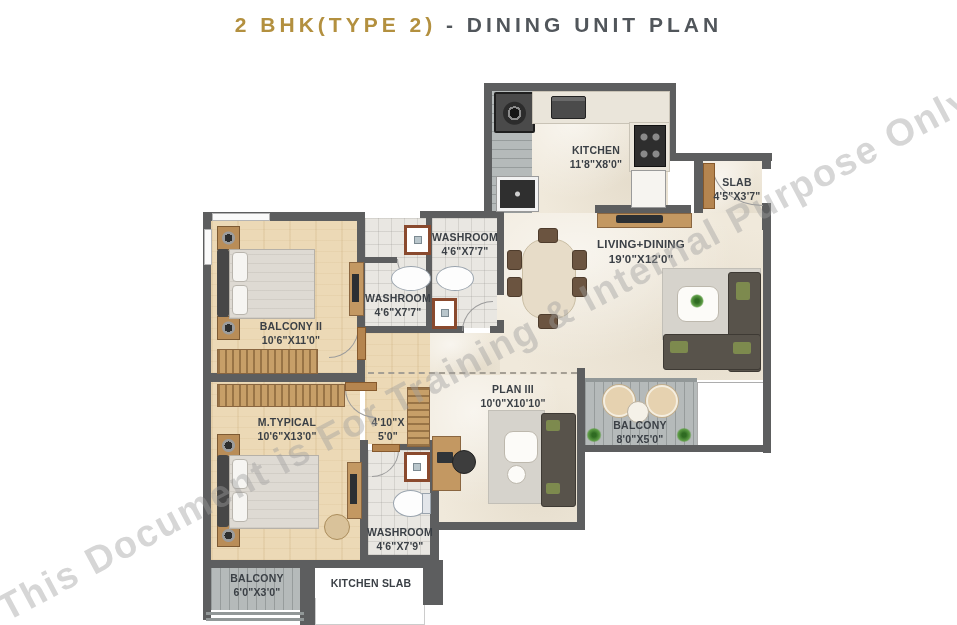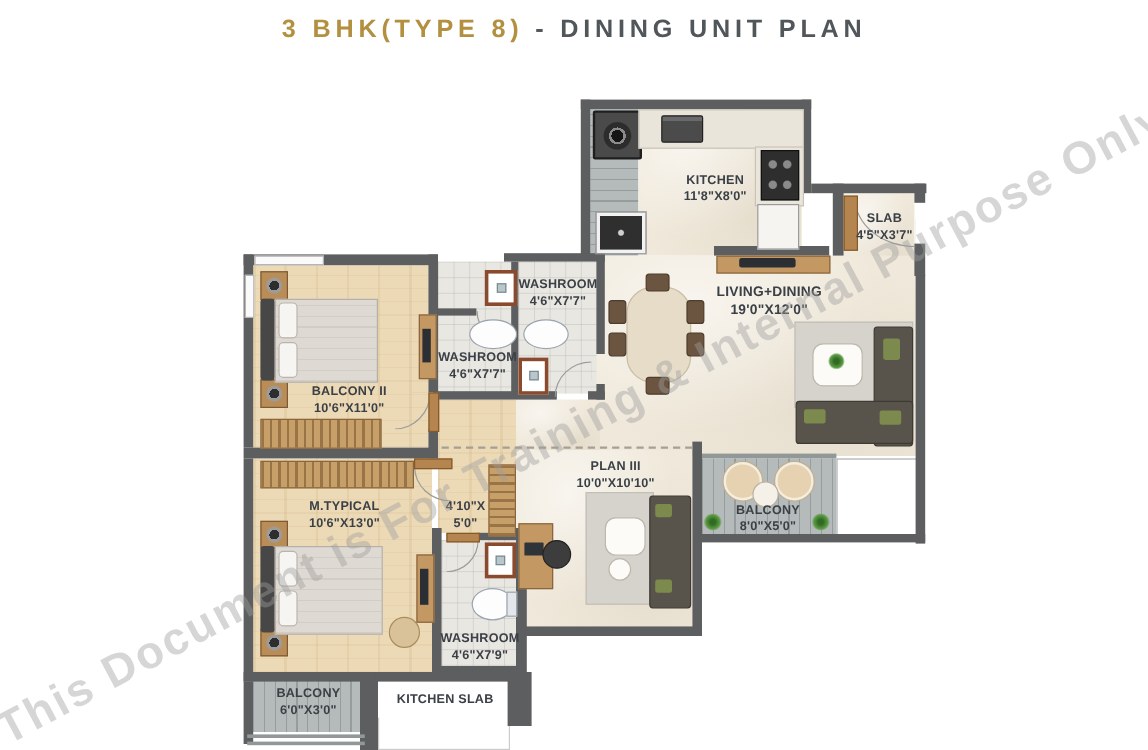--- a/index.html
+++ b/index.html
@@ -64,21 +64,21 @@
   .lbl.big{font-size:11.5px;}
   .watermark{position:absolute;left:-85px;top:332px;width:1140px;text-align:center;
        transform:rotate(-28deg);font-size:38px;font-weight:700;letter-spacing:2px;
        color:#9e9e9e;opacity:.42;white-space:nowrap;z-index:60;pointer-events:none;}
 </style>
 </head>
 <body>
 
 <div class="stage">
 
-  <div class="title"><span class="t-accent">3 BHK(TYPE 8)</span><span> - DINING UNIT PLAN</span></div>
+  <div class="title"><span class="t-accent">2 BHK(TYPE 2)</span><span> - DINING UNIT PLAN</span></div>
 
   <div class="floor deckh" style="left:492px;top:91px;width:40px;height:122px"></div>
   <div class="floor marble" style="left:532px;top:91px;width:136px;height:122px"></div>
   <div class="floor marble" style="left:703px;top:161px;width:59px;height:68px"></div>
   <div class="floor marble" style="left:497px;top:213px;width:266px;height:167px"></div>
   <div class="floor marble" style="left:430px;top:333px;width:70px;height:47px"></div>
   <div class="floor tile" style="left:365px;top:218px;width:62px;height:110px"></div>
   <div class="floor tile" style="left:432px;top:218px;width:65px;height:110px"></div>
   <div class="floor wood" style="left:211px;top:221px;width:146px;height:152px"></div>
   <div class="floor wood" style="left:211px;top:382px;width:149px;height:178px"></div>

